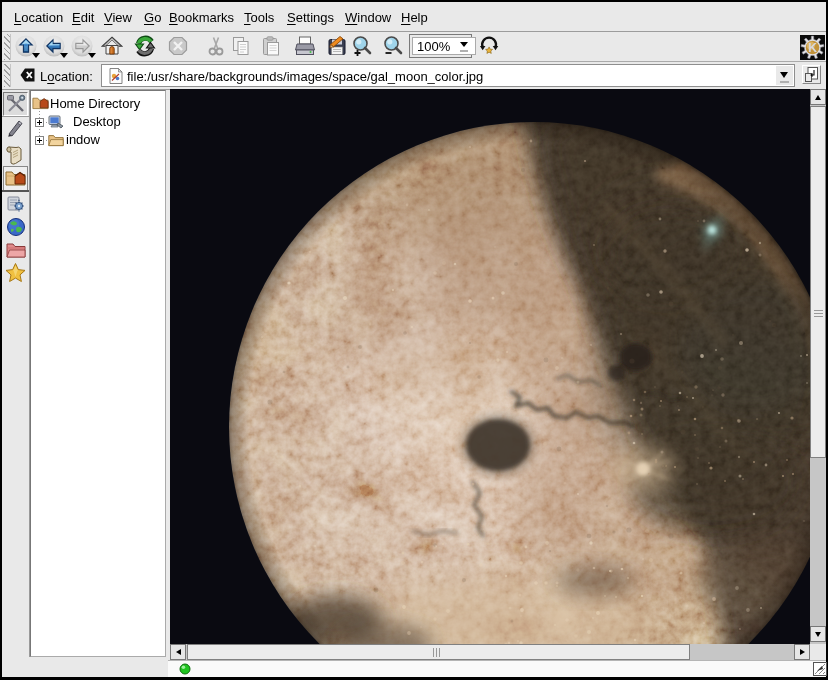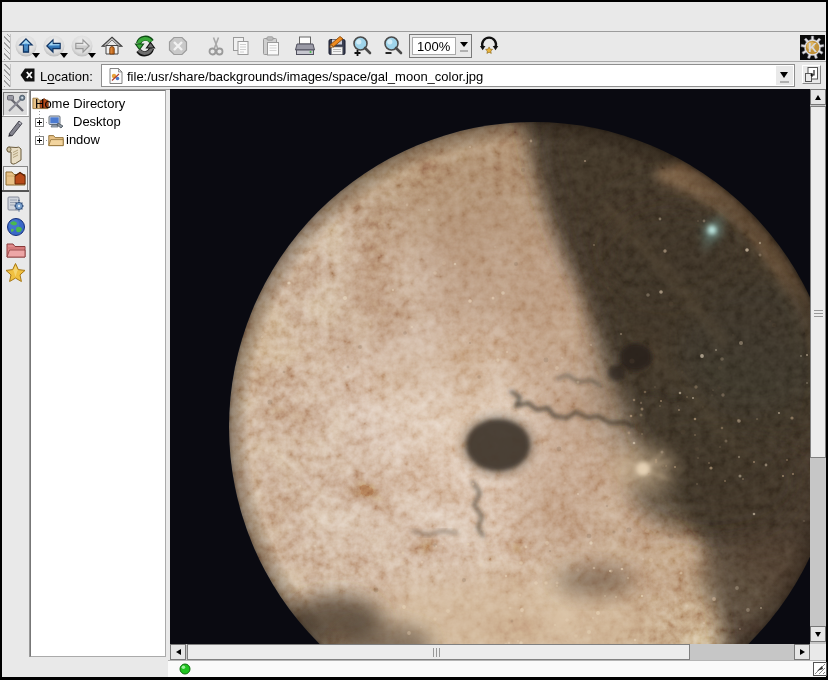--- a/index.html
+++ b/index.html
@@ -34,20 +34,31 @@
 .sbtn{background:#e6e6e6;border:1px solid #787878;position:absolute;display:flex;align-items:center;justify-content:center;}
 .sthumb{background:#ececec;border:1px solid #808080;position:absolute;}
 #corner{left:808px;top:642px;width:16px;height:16px;background:#e9e9e9;}
 
 #statusbar{left:166px;top:658px;width:658px;height:17px;background:#fafafa;border-top:1px solid #b5b5b5;}
 #sb-left{left:0;top:658px;width:166px;height:17px;background:#e9e9e9;}
 .tri{width:0;height:0;}
 u{text-decoration:underline;text-underline-offset:2px;}
 </style></head><body>
 <div class="abs" id="win">
+  <div class="abs" id="menubar">
+    <span style="left:12px"><u>L</u>ocation</span>
+    <span style="left:70px"><u>E</u>dit</span>
+    <span style="left:102px"><u>V</u>iew</span>
+    <span style="left:142px"><u>G</u>o</span>
+    <span style="left:167px"><u>B</u>ookmarks</span>
+    <span style="left:242px"><u>T</u>ools</span>
+    <span style="left:285px"><u>S</u>ettings</span>
+    <span style="left:343px"><u>W</u>indow</span>
+    <span style="left:399px"><u>H</u>elp</span>
+  </div>
   <div class="abs" id="sep1"></div>
   <div class="abs" id="toolbar">
     <div class="abs handle" id="tb-handle"></div>
 
     <div class="abs" id="icons" style="left:0;top:0;width:824px;height:31px">
 
 <svg class="abs ticon" style="left:13px" viewBox="0 0 22 22">
  <defs>
             <linearGradient id="bl" x1="0" y1="0" x2="0" y2="1">
               <stop offset="0" stop-color="#7ecbee"></stop>
@@ -146,21 +157,21 @@
 </svg>
 
 <svg class="abs ticon" style="left:380px" viewBox="0 0 22 22">
  <circle cx="9.5" cy="8.5" r="6.5" fill="#9fd4ea" stroke="#4a4a4a" stroke-width="1.6"></circle>
  <circle cx="7.8" cy="6.8" r="2.6" fill="#d8f0f8" opacity="0.9"></circle>
  <path d="M14,13 L19,18" stroke="#4a4a4a" stroke-width="2.6" stroke-linecap="round"></path>
  <path d="M3.5,18 h6" stroke="#111" stroke-width="1.8"></path>
 </svg>
 
 <div class="abs" style="left:407px;top:2px;width:63px;height:24px;border:1px solid #7a7a7a;background:#e9e9e9">
-  <div class="abs" style="left:2px;top:2px;width:44px;height:18px;background:#fff;border:1px solid #aaa;font-size:13px;padding:1px 0 0 4px">100%</div>
+  <div class="abs" style="left:2px;top:2px;width:64px;height:18px;background:#fff;border:1px solid #aaa;font-size:13px;padding:1px 0 0 4px">100%</div>
   <div class="abs" style="left:50px;top:7px;width:9px;height:7px">
             <div class="tri" style="border-left:4px solid transparent;border-right:4px solid transparent;border-top:5px solid #000"></div>
           </div>
   <div class="abs" style="left:50px;top:15px;width:8px;height:2px;background:#b0b0b0"></div>
 </div>
 
 <svg class="abs ticon" style="left:477px" viewBox="0 0 24 24">
  <path d="M4,13 A 7.5,7.5 0 1 1 18,13" fill="none" stroke="#111" stroke-width="2.6"></path>
  <path d="M1,12 L7,12 L4,16.5 Z" fill="#111"></path>
  <path d="M15,12 L21,12 L18,16.5 Z" fill="#111"></path>
@@ -267,21 +278,21 @@
  <svg class="abs" style="left:3px;top:172px;width:21px;height:21px" viewBox="0 0 21 21">
    <path d="M10.5,1.5 L13.3,7.6 L20,8.4 L15,12.9 L16.4,19.5 L10.5,16.1 L4.6,19.5 L6,12.9 L1,8.4 L7.7,7.6 Z" fill="#f0c040" stroke="#a87814" stroke-width="1"></path>
    <path d="M10.5,3.5 L12.6,8.3 L10.5,14.8 L8.4,8.3 Z" fill="#f8da7a" opacity="0.8"></path>
  </svg>
 </div>
   <div class="abs" id="tree">
  <svg class="abs" style="left:1px;top:4px;width:17px;height:16px" viewBox="0 0 21 20">
    <path d="M1,4 L1,17 L20,17 L20,6.5 L9,6.5 L7,4 Z" fill="#e8c287" stroke="#8a6a30" stroke-width="1"></path>
    <path d="M10,8 L15,4.5 L20,8 L20,16 L10,16 Z" fill="#b84a18" stroke="#5e2508" stroke-width="0.9"></path>
  </svg>
- <span class="abs" style="left:4px;top:5px">Home Directory</span>
+ <span class="abs" style="left:19px;top:5px">Home Directory</span>
 
  <div class="abs" style="left:8px;top:20px;width:1px;height:29px;background-image:repeating-linear-gradient(to bottom,#9a9a9a 0 1px,transparent 1px 3px)"></div>
  <div class="abs" style="left:12px;top:31px;width:5px;height:1px;background-image:repeating-linear-gradient(to right,#9a9a9a 0 1px,transparent 1px 3px)"></div>
  <div class="abs" style="left:12px;top:49px;width:5px;height:1px;background-image:repeating-linear-gradient(to right,#9a9a9a 0 1px,transparent 1px 3px)"></div>
 
  <div class="abs" style="left:4px;top:27px;width:9px;height:9px;background:#fff;border:1px solid #848484">
    <div class="abs" style="left:1px;top:3px;width:5px;height:1px;background:#000"></div>
    <div class="abs" style="left:3px;top:1px;width:1px;height:5px;background:#000"></div>
  </div>
  <div class="abs" style="left:4px;top:45px;width:9px;height:9px;background:#fff;border:1px solid #848484">

